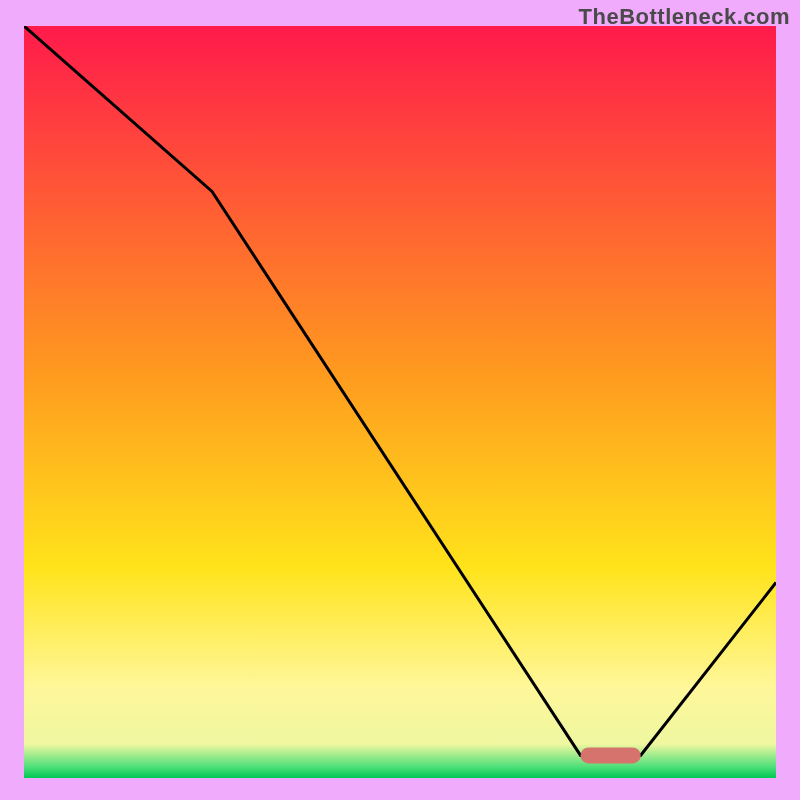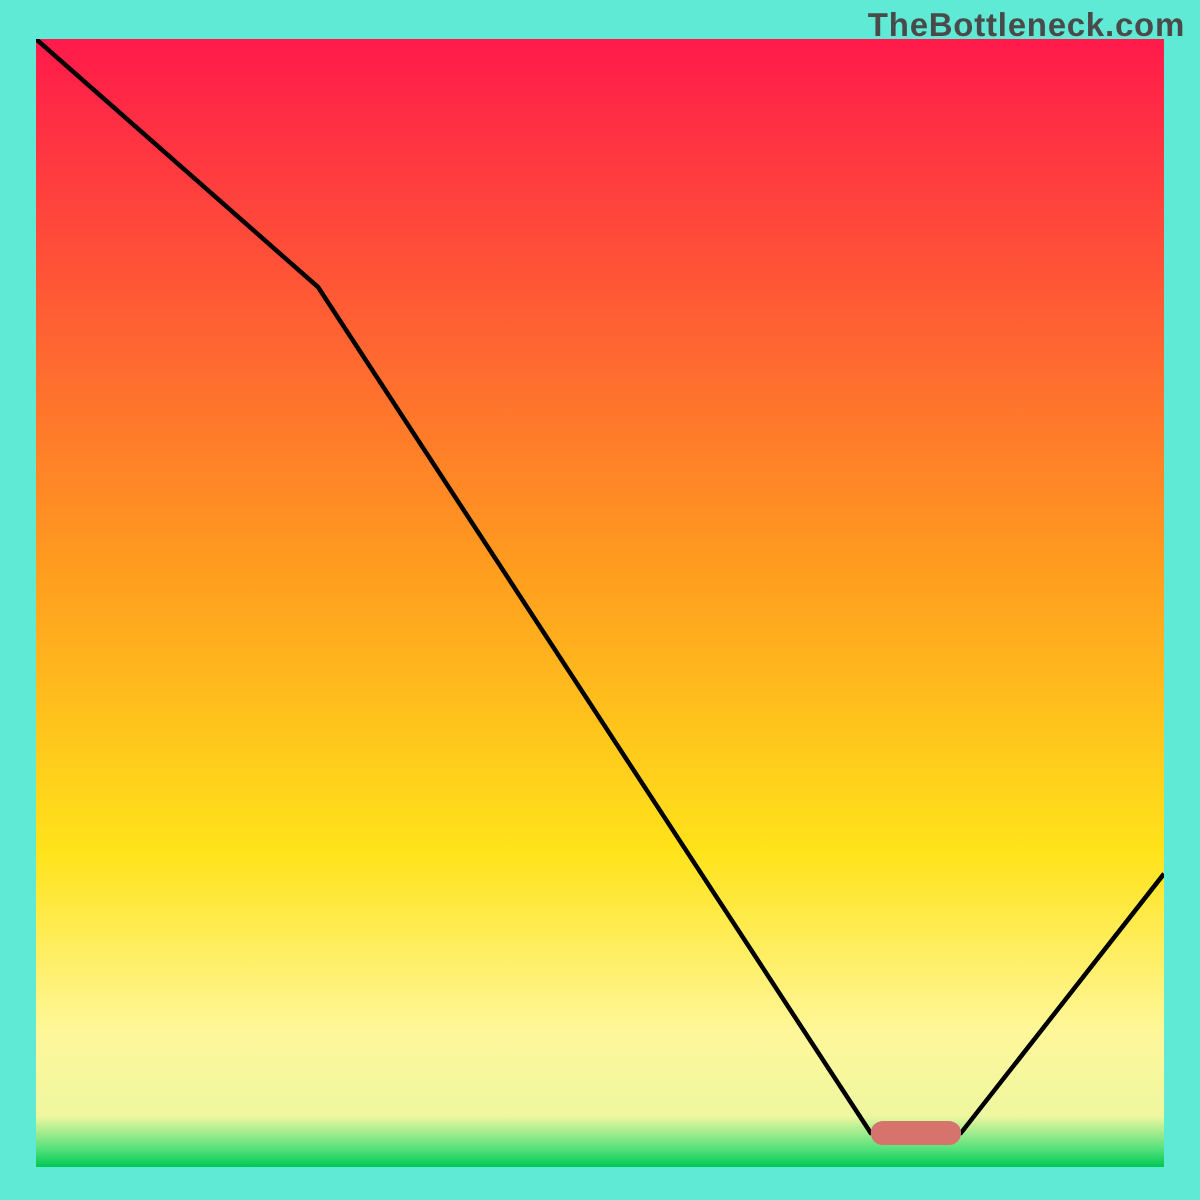--- a/index.html
+++ b/index.html
@@ -8,21 +8,21 @@
     width: 800px;
     height: 800px;
     background: #000;
     font-family: Arial, Helvetica, sans-serif;
     overflow: hidden;
   }
   .frame {
     position: relative;
     width: 800px;
     height: 800px;
-    background: #5eead4;
+    background: #f0abfc;
   }
   .watermark {
     position: absolute;
     top: 4px;
     right: 10px;
     color: #4a4a4a;
     font-size: 22px;
     font-weight: bold;
     letter-spacing: 0.5px;
     z-index: 5;

